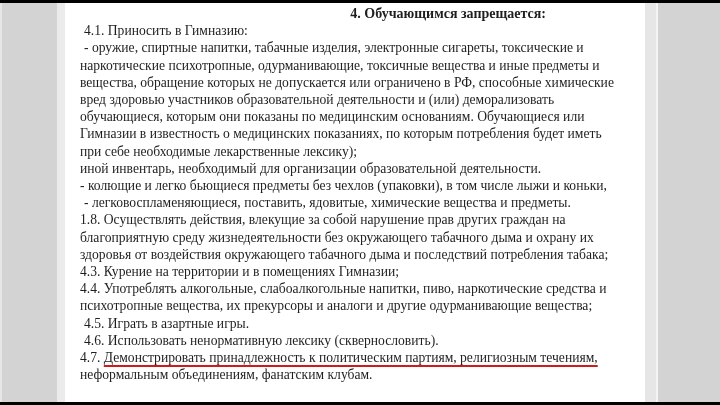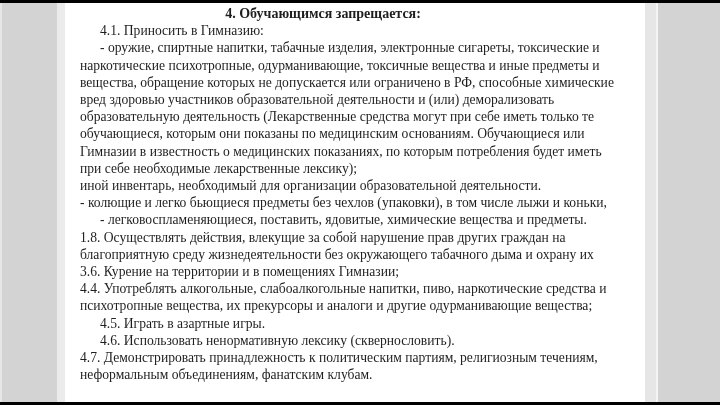--- a/index.html
+++ b/index.html
@@ -38,34 +38,35 @@
       position: absolute; left: 65px; top: 0; width: 580px; height: 100%;
       background: #ffffff;
     }
     .content {
       position: absolute; left: 80px; top: 2px; width: 466px;
       color: #1e1e1e;
       font-size: 13.6px;
       line-height: 17.2px;
     }
     .title {
-      text-align: center;
+      text-align: right;
       font-weight: bold;
       font-size: 14px;
       padding-left: 20px;
     }
     .line {
       white-space: nowrap;
       text-align: justify;
       text-align-last: justify;
       display: block;
     }
     .line.left { text-align-last: left; }
-    .ind { padding-left: 4px; margin-left: 16px; }
+    .ind { padding-left: 4px; }
     .u {
+      text-decoration: underline;
       text-decoration-color: #d11a1a;
       text-decoration-thickness: 2px;
       text-underline-offset: 3px;
     }
   </style>
 </head>
 <body>
 
 <div class="frame">
   <div class="left-panel"></div>
@@ -75,30 +76,30 @@
   <div class="right-panel"></div>
 
   <div class="content">
     <div class="title">4. Обучающимся запрещается:</div>
     <div id="lines-a">
         <div class="line left ind">4.1. Приносить в Гимназию:</div>
         <div class="line ind">- оружие, спиртные напитки, табачные изделия, электронные сигареты, токсические и</div>
         <div class="line">наркотические психотропные, одурманивающие, токсичные вещества и иные предметы и</div>
         <div class="line">вещества, обращение которых не допускается или ограничено в РФ, способные химические</div>
         <div class="line">вред здоровью участников образовательной деятельности и (или) деморализовать</div>
-        <div class="line">образовательную деятельность (Лекарственные средства могут при себе иметь только те</div>
         <div class="line">обучающиеся, которым они показаны по медицинским основаниям. Обучающиеся или</div>
         <div class="line">Гимназии в известность о медицинских показаниях, по которым потребления будет иметь</div>
         <div class="line left">при себе необходимые лекарственные лексику);</div>
         <div class="line left">иной инвентарь, необходимый для организации образовательной деятельности.</div>
         <div class="line">- колющие и легко бьющиеся предметы без чехлов (упаковки), в том числе лыжи и коньки,</div>
         <div class="line left ind">- легковоспламеняющиеся, поставить, ядовитые, химические вещества и предметы.</div>
         <div class="line">1.8. Осуществлять действия, влекущие за собой нарушение прав других граждан на</div>
         <div class="line">благоприятную среду жизнедеятельности без окружающего табачного дыма и охрану их</div>
-        <div class="line left">3.6. Курение на территории и в помещениях Гимназии;</div>
+        <div class="line">здоровья от воздействия окружающего табачного дыма и последствий потребления табака;</div>
+        <div class="line left">4.3. Курение на территории и в помещениях Гимназии;</div>
         <div class="line">4.4. Употреблять алкогольные, слабоалкогольные напитки, пиво, наркотические средства и</div>
         <div class="line left">психотропные вещества, их прекурсоры и аналоги и другие одурманивающие вещества;</div>
         <div class="line left ind">4.5. Играть в азартные игры.</div>
         <div class="line left ind">4.6. Использовать ненормативную лексику (сквернословить).</div>
       </div>
     <div class="line">
       <span>4.7. </span><span class="u">Демонстрировать принадлежность к политическим партиям, религиозным течениям,</span>
     </div>
     <div class="line left">неформальным объединениям, фанатским клубам.</div>
 

